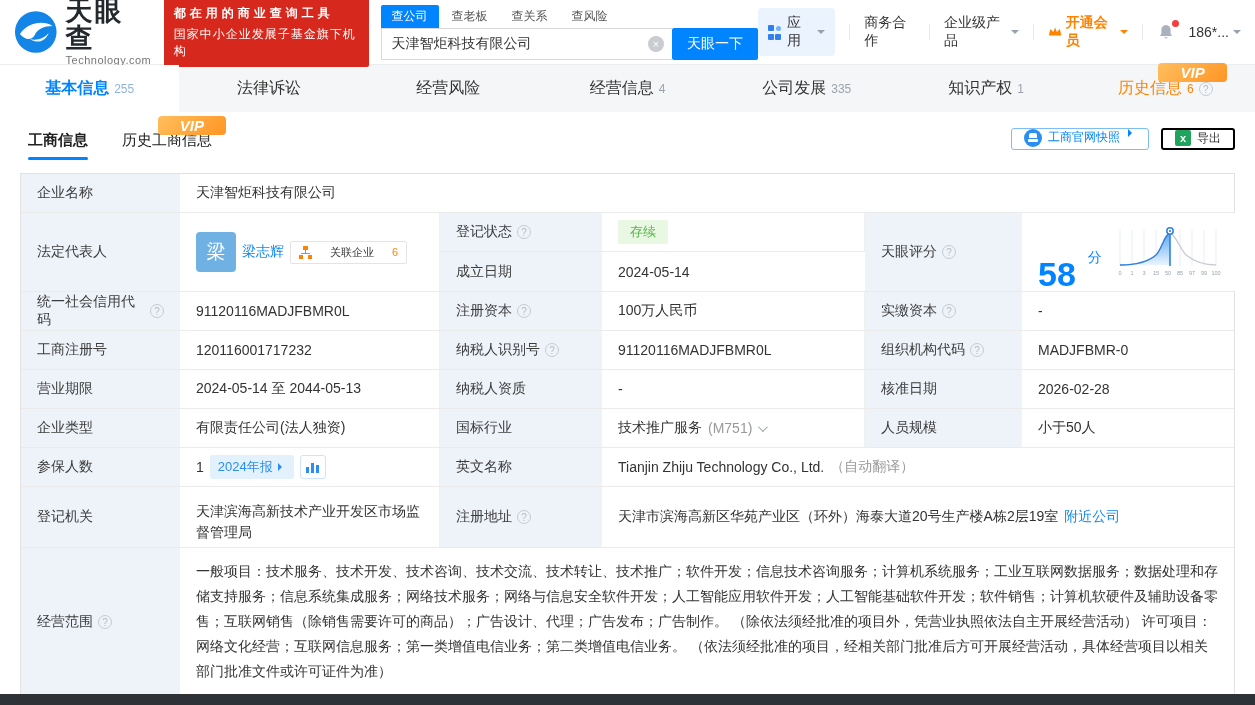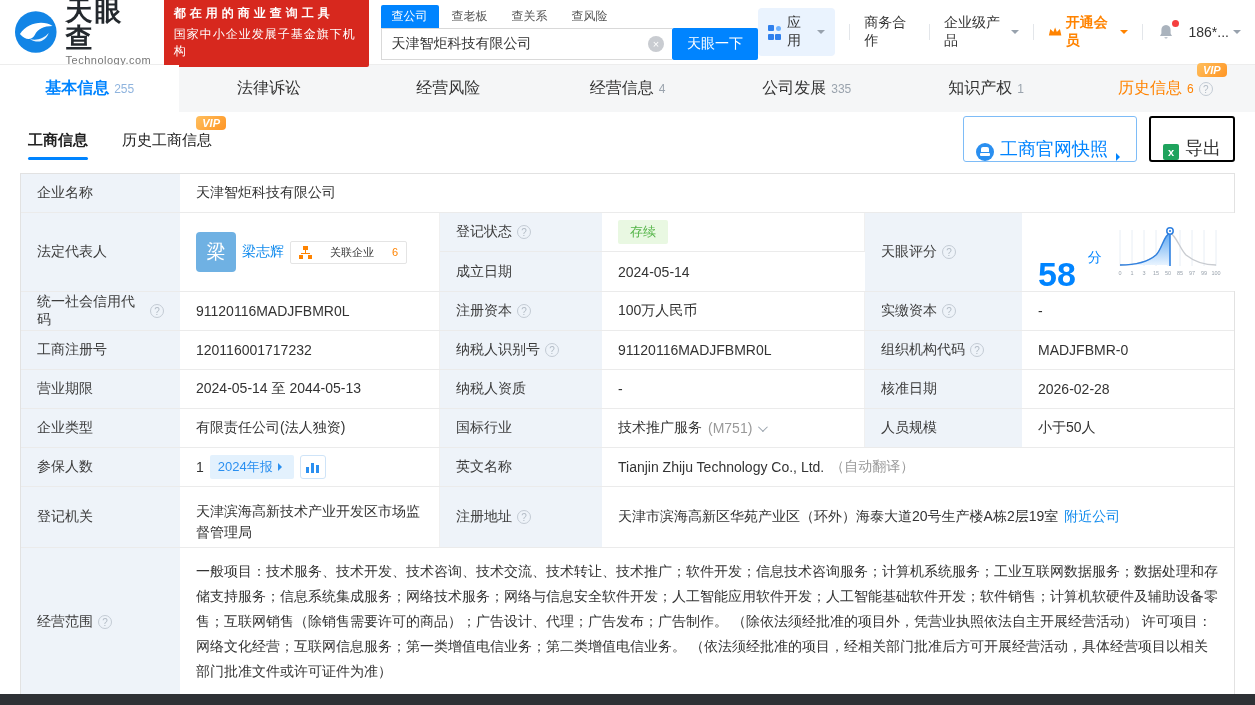--- a/index.html
+++ b/index.html
@@ -51,31 +51,31 @@
   
   .nav-tabs { display:flex; height:48px; background:#f5f6f7; border-top:1px solid #ededed; }
   .nav-tab { flex:1; display:flex; align-items:center; justify-content:center; gap:5px;
     font-size:16px; color:#333; cursor:pointer; position:relative; }
   .nav-tab.active { background:#fff; color:#0084ff; font-weight:bold; }
   .nav-count { font-size:12px; color:#9aa3ad; font-weight:normal; }
   .nav-tab.history { color:#ff8300; }
   .nav-tab.history .nav-count { color:#ff8300; }
   .rel { position:relative; display:inline-flex; align-items:center; gap:5px; }
   .vip-badge { position:absolute; top:-15px; right:-14px; background:linear-gradient(135deg,#ffbf5e,#ff9524);
-    color:#fff; font-size:11px; font-weight:bold; font-style:italic; padding:1px 6px; border-radius:4px; }
+    color:#fff; font-size:15px; font-weight:bold; font-style:italic; padding:1px 22px; border-radius:4px; }
 
   
   .subtab-row { height:54px; display:flex; align-items:center; padding:0 20px 0 28px; background:#fff; }
   .subtab { font-size:15px; color:#222; cursor:pointer; position:relative; margin-right:34px; padding:16px 0 14px; }
   .subtab.active { font-weight:bold; }
   .subtab.active::after { content:""; position:absolute; left:0; right:0; bottom:4px; height:3px;
     background:#0084ff; border-radius:2px; }
   .subtab-actions { margin-left:auto; display:flex; gap:12px; }
-  .btn { height:46px; display:flex; align-items:flex-end; gap:6px; padding:0 12px; border-radius:3px;
-    font-size:18px; cursor:pointer; background:#fff; }
+  .btn { height:22px; display:flex; align-items:flex-start; gap:6px; padding:0 12px; border-radius:3px;
+    font-size:12px; cursor:pointer; background:#fff; }
   .btn.snapshot { border:1px solid #7ebcf7; color:#0084ff; }
   .stamp-icon { width:18px; height:18px; border-radius:50%; background:#2a8ff0; position:relative; }
   .stamp-icon::before { content:""; position:absolute; left:5px; top:4px; width:8px; height:5px; background:#fff; border-radius:2px 2px 0 0; }
   .stamp-icon::after { content:""; position:absolute; left:4px; top:10px; width:10px; height:3px; background:#fff; border-radius:1px; }
   .arrow-r { width:0; height:0; border:4px solid transparent; border-left-color:#0084ff; margin-left:2px; }
   .btn.export { border:2px solid #000000; color:#333; }
   .excel-icon { width:16px; height:16px; background:#1fa35d; border-radius:2px; color:#fff; font-size:11px;
     font-weight:bold; line-height:16px; text-align:center; }
   .excel-icon::before { content:"x"; }
 

